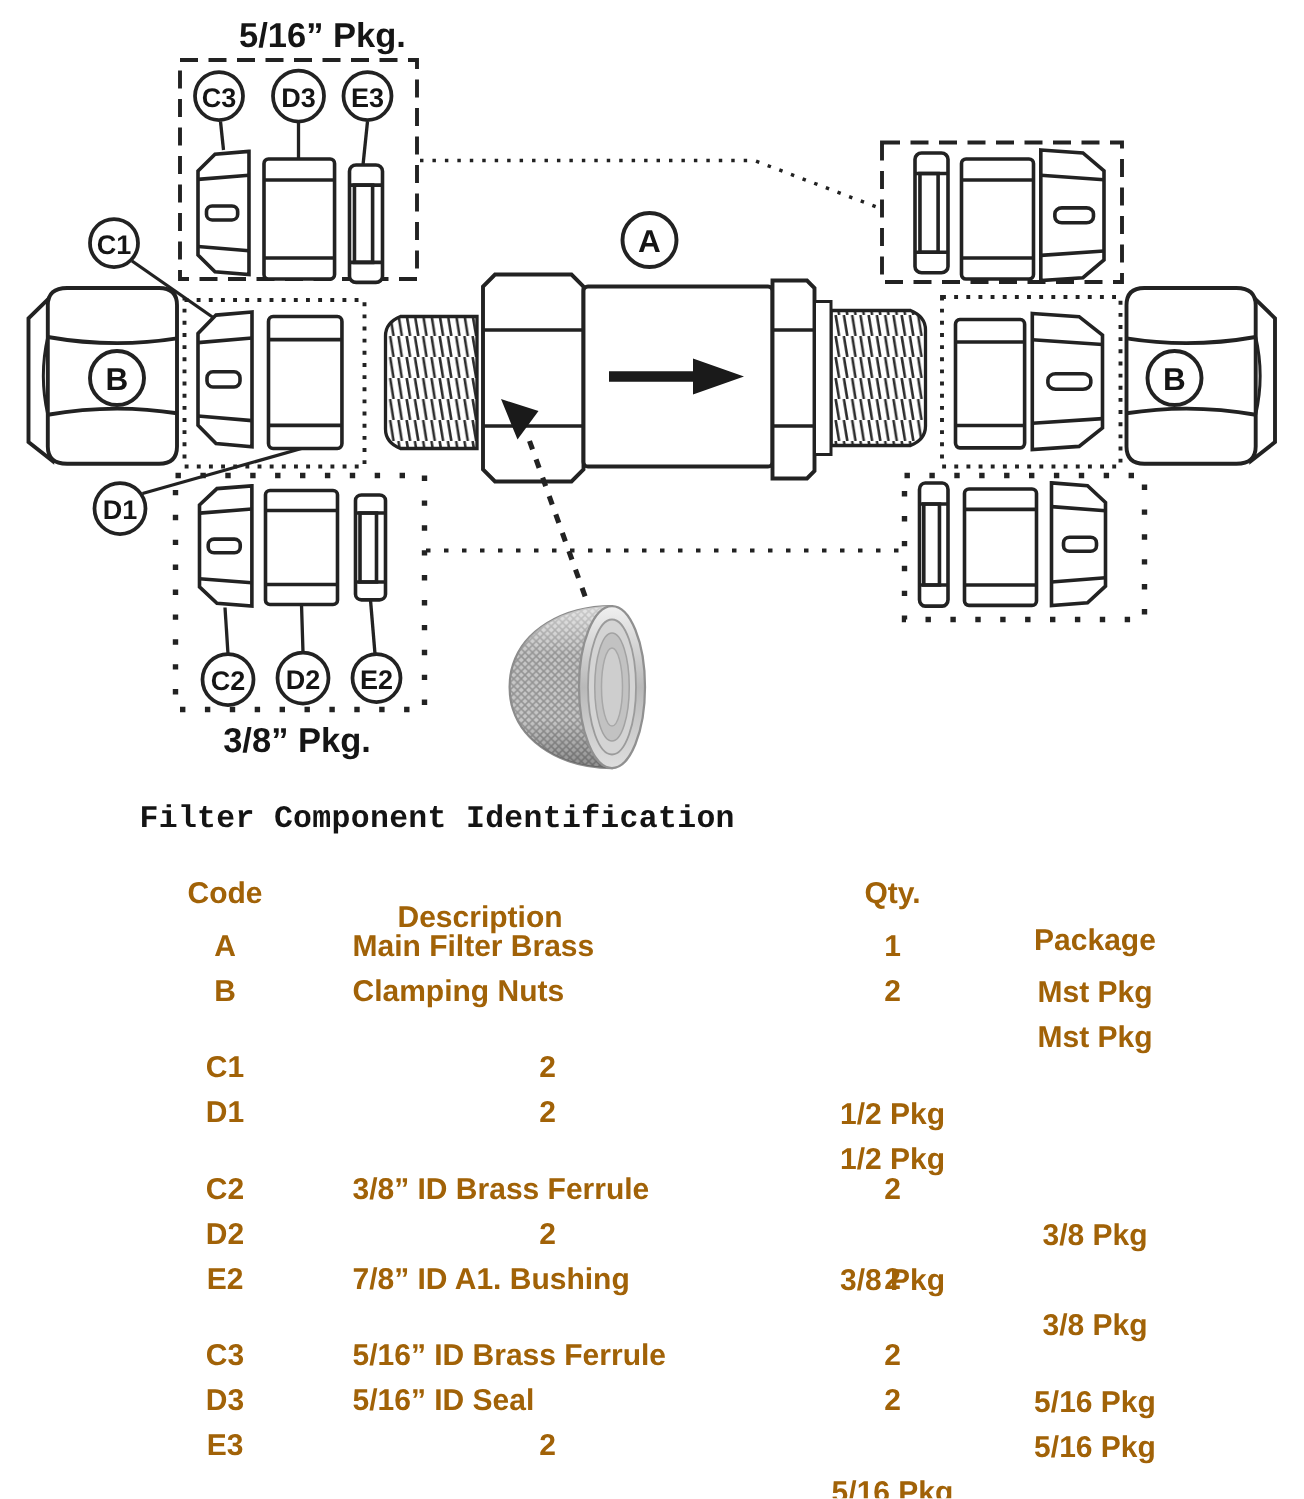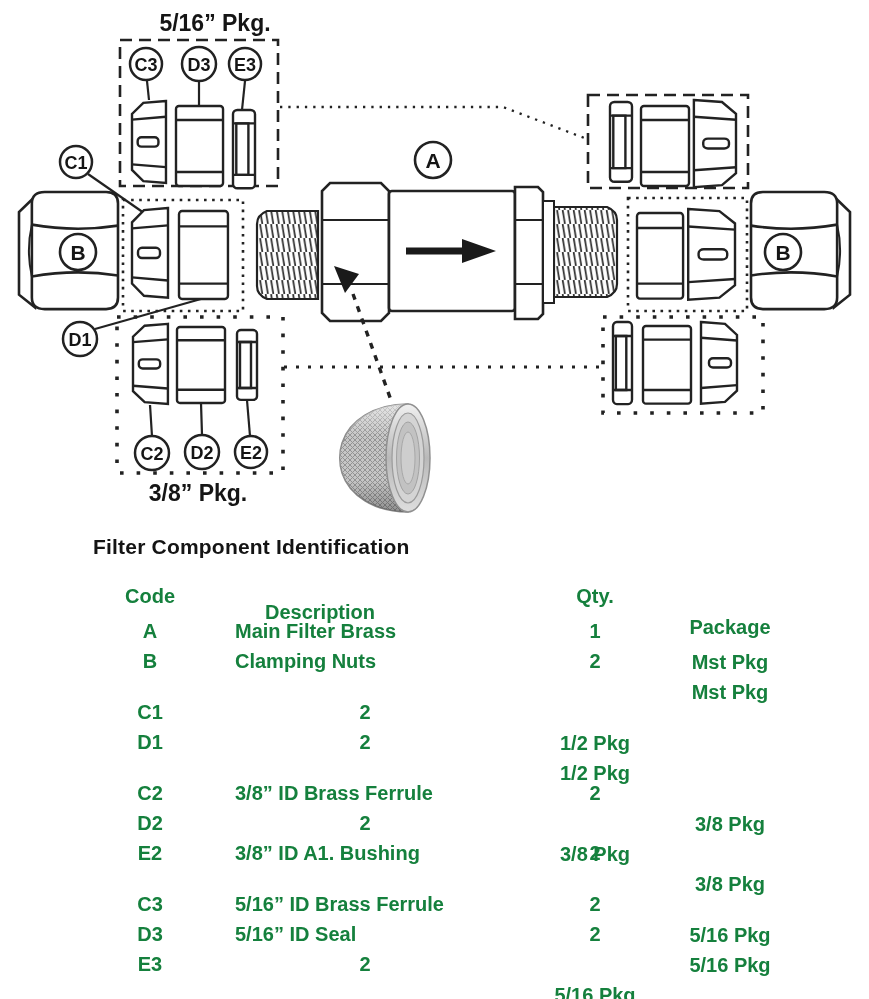--- a/index.html
+++ b/index.html
@@ -7,26 +7,26 @@
     position:relative;width:869px;height:999px;background:#ffffff;overflow:hidden;
     font-family:"Liberation Sans", sans-serif;color:#111;
   }
   .diagram-svg{position:absolute;left:0;top:0;}
   svg text{
     font-family:"Liberation Sans", sans-serif;
     font-weight:700;fill:#151515;
   }
   .table-title{
     position:absolute;left:93px;top:535px;
-    font-size:21px;font-weight:700;color:#141414;letter-spacing:0.2px;
+    font-size:21px;font-weight:700;color:#141414;letter-spacing:0.2px;font-family:Liberation Mono, monospace;
   }
   .ptable{position:absolute;left:100px;top:581px;width:700px;}
   .prow{
     display:grid;grid-template-columns:100px 330px 130px 140px;
-    height:30px;line-height:30px;font-weight:700;font-size:20px;color:#15803d;
+    height:30px;line-height:30px;font-weight:700;font-size:20px;color:#a16207;
   }
   .c-code{text-align:center;}
   .c-desc{padding-left:35px;text-align:left;white-space:nowrap;}
   .c-qty{text-align:center;}
   .c-pkg{text-align:center;white-space:nowrap;margin-top:31px;}
   .hdr .c-desc{padding-left:65px;margin-top:16px;}
   .grp{margin-top:21px;}
   .grp.first{margin-top:5px;}
 </style>
 </head>
@@ -234,21 +234,21 @@
         <div class="c-qty">2</div>
         <div class="c-pkg">3/8 Pkg</div>
       </div>
       <div class="prow">
         <div class="c-code">D2</div>
         <div class="c-qty">2</div>
         <div class="c-pkg">3/8 Pkg</div>
       </div>
       <div class="prow">
         <div class="c-code">E2</div>
-        <div class="c-desc">3/8” ID A1. Bushing</div>
+        <div class="c-desc">7/8” ID A1. Bushing</div>
         <div class="c-qty">2</div>
         <div class="c-pkg">3/8 Pkg</div>
       </div>
     </div>
 
     <div class="grp">
       <div class="prow">
         <div class="c-code">C3</div>
         <div class="c-desc">5/16” ID Brass Ferrule</div>
         <div class="c-qty">2</div>

